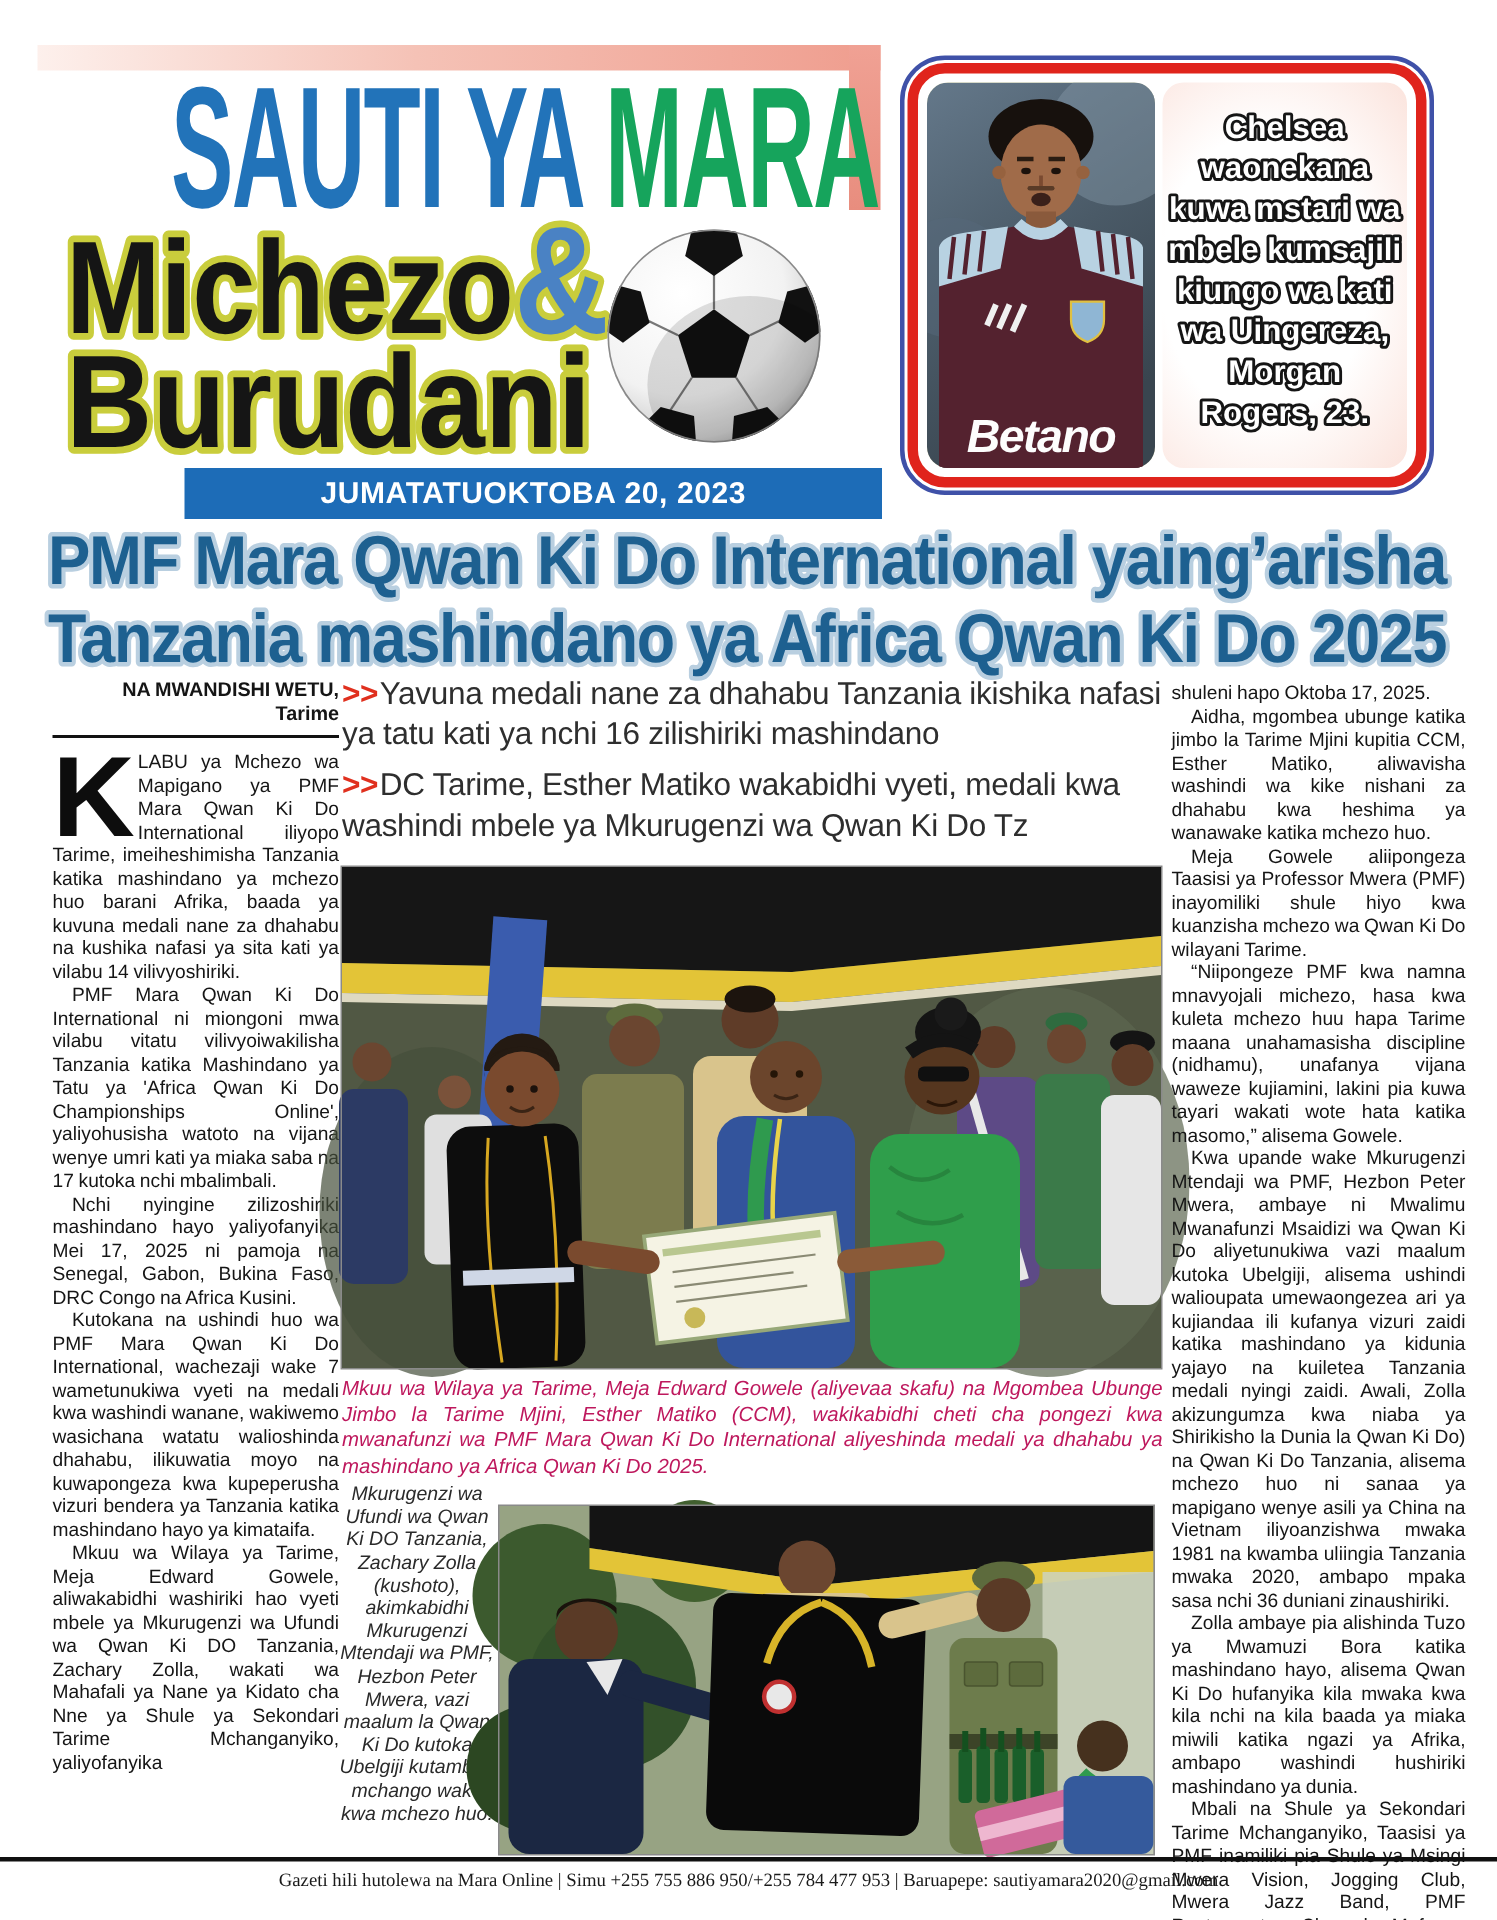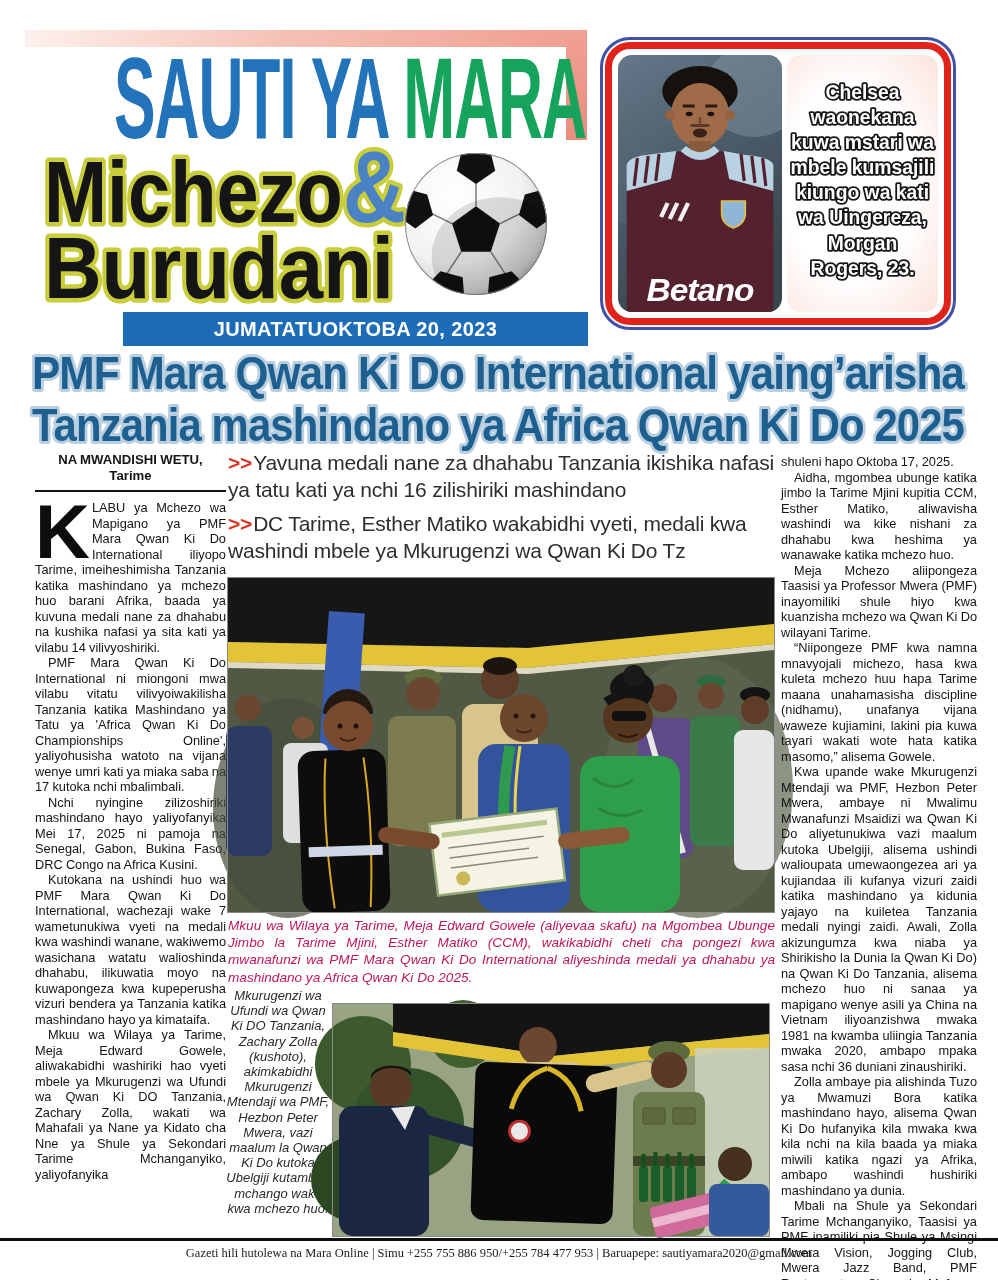--- a/index.html
+++ b/index.html
@@ -14,37 +14,37 @@
            background:linear-gradient(#f0a194,#e88d7e);}
   .date-bar{left:123px;top:312px;width:465px;height:34px;background:#1d6cb7;
             display:flex;align-items:center;justify-content:center;
             color:#fff;font-weight:700;font-size:20px;letter-spacing:.4px;}
 
   
   .promo-box{left:600px;top:37px;width:356px;height:293px;border:3px solid #3f51a8;
              border-radius:30px;background:#fff;padding:2px;box-sizing:border-box;}
   .promo-inner{border:7px solid #e0241c;border-radius:25px;height:100%;box-sizing:border-box;
              padding:6px;display:flex;gap:5px;background:#fff;}
-  .promo-photo{width:164px;flex:none;border-radius:14px;overflow:hidden;position:relative;background:#fef9c3;}
+  .promo-photo{width:152px;flex:none;border-radius:14px;overflow:hidden;position:relative;background:#fef9c3;}
   .promo-photo svg{display:block;width:100%;height:100%;}
   .promo-textpanel{flex:1;border-radius:14px;overflow:hidden;
              background:radial-gradient(ellipse at 42% 50%,#ffffff 52%,#fbe3dc 100%);}
   .promo-textpanel svg{display:block;width:100%;height:100%;}
 
   
   svg{overflow:visible;}
   .outline-text{paint-order:stroke;stroke-linejoin:round;}
 
   
   .col{font-size:12.8px;line-height:15.5px;text-align:justify;color:#151515;word-spacing:-0.4px;}
   .col p{margin:0;text-indent:13px;}
   .col p.noindent{text-indent:0;}
   .col-left{left:35px;top:452px;width:191px;}
   .col-right{left:781px;top:454px;width:196px;}
-  .byline{font-size:13.2px;font-weight:700;line-height:16px;text-align:center;
+  .byline{font-size:13.2px;font-weight:700;line-height:16px;text-align:right;
           border-bottom:2.5px solid #111;padding-bottom:6px;margin-bottom:8px;}
   .dropcap{float:left;font-size:76px;line-height:58px;font-weight:700;color:#0d0d0d;
            margin:3px 5px 0 0;letter-spacing:-3px;}
 
   
   .bullets{left:228px;top:450px;width:547px;}
   .bullet{font-size:21px;line-height:26.5px;color:#2e2e2e;margin:0 0 8px 0;letter-spacing:-0.2px;}
   .bullet .mark{color:#e0301e;font-weight:700;margin-right:1px;}
   .photo-frame{background:#434a38;outline:1px solid #8a8a8a;}
   .photo-frame svg{display:block;width:100%;height:100%;}
@@ -314,21 +314,21 @@
       </g>
       <circle cx="402" cy="160" r="17" fill="#46311e"></circle>
       <path d="M388 178 q14 14 30 9" stroke="#2f9a4e" stroke-width="9" fill="none"></path>
       <rect x="376" y="180" width="60" height="52" rx="8" fill="#355a9c"></rect>
     </svg>
   </div>
 
   <div class="abs col col-right">
     <p class="noindent">shuleni hapo Oktoba 17, 2025.</p>
     <p>Aidha, mgombea ubunge katika jimbo la Tarime Mjini kupitia CCM, Esther Matiko, aliwavisha washindi wa kike nishani za dhahabu kwa heshima ya wanawake katika mchezo huo.</p>
-    <p>Meja Mchezo aliipongeza Taasisi ya Professor Mwera (PMF) inayomiliki shule hiyo kwa kuanzisha mchezo wa Qwan Ki Do wilayani Tarime.</p>
+    <p>Meja Gowele aliipongeza Taasisi ya Professor Mwera (PMF) inayomiliki shule hiyo kwa kuanzisha mchezo wa Qwan Ki Do wilayani Tarime.</p>
     <p>“Niipongeze PMF kwa namna mnavyojali michezo, hasa kwa kuleta mchezo huu hapa Tarime maana unahamasisha discipline (nidhamu), unafanya vijana waweze kujiamini, lakini pia kuwa tayari wakati wote hata katika masomo,” alisema Gowele.</p>
     <p>Kwa upande wake Mkurugenzi Mtendaji wa PMF, Hezbon Peter Mwera, ambaye ni Mwalimu Mwanafunzi Msaidizi wa Qwan Ki Do aliyetunukiwa vazi maalum kutoka Ubelgiji, alisema ushindi walioupata umewaongezea ari ya kujiandaa ili kufanya vizuri zaidi katika mashindano ya kidunia yajayo na kuiletea Tanzania medali nyingi zaidi. Awali, Zolla akizungumza kwa niaba ya Shirikisho la Dunia la Qwan Ki Do) na Qwan Ki Do Tanzania, alisema mchezo huo ni sanaa ya mapigano wenye asili ya China na Vietnam iliyoanzishwa mwaka 1981 na kwamba uliingia Tanzania mwaka 2020, ambapo mpaka sasa nchi 36 duniani zinaushiriki.</p>
     <p>Zolla ambaye pia alishinda Tuzo ya Mwamuzi Bora katika mashindano hayo, alisema Qwan Ki Do hufanyika kila mwaka kwa kila nchi na kila baada ya miaka miwili katika ngazi ya Afrika, ambapo washindi hushiriki mashindano ya dunia.</p>
     <p>Mbali na Shule ya Sekondari Tarime Mchanganyiko, Taasisi ya PMF inamiliki pia Shule ya Msingi Mwera Vision, Jogging Club, Mwera Jazz Band, PMF Restaurant na Chuo cha Mafunzo ya Ufundi Tarime kinachotoa mafunzo ya fani tofauti zikiwemo za ufundi magari, umeme, mabomba, uhazili, udereva, ushonaji, uongozaji watalii na upishi, miongoni mwa nyingine.</p>
   </div>
 
   <div class="abs footer-rule"></div>
   <div class="abs footer-text">Gazeti hili hutolewa na Mara Online | Simu +255 755 886 950/+255 784 477 953 | Baruapepe: sautiyamara2020@gmail.com</div>
 
 </div>

